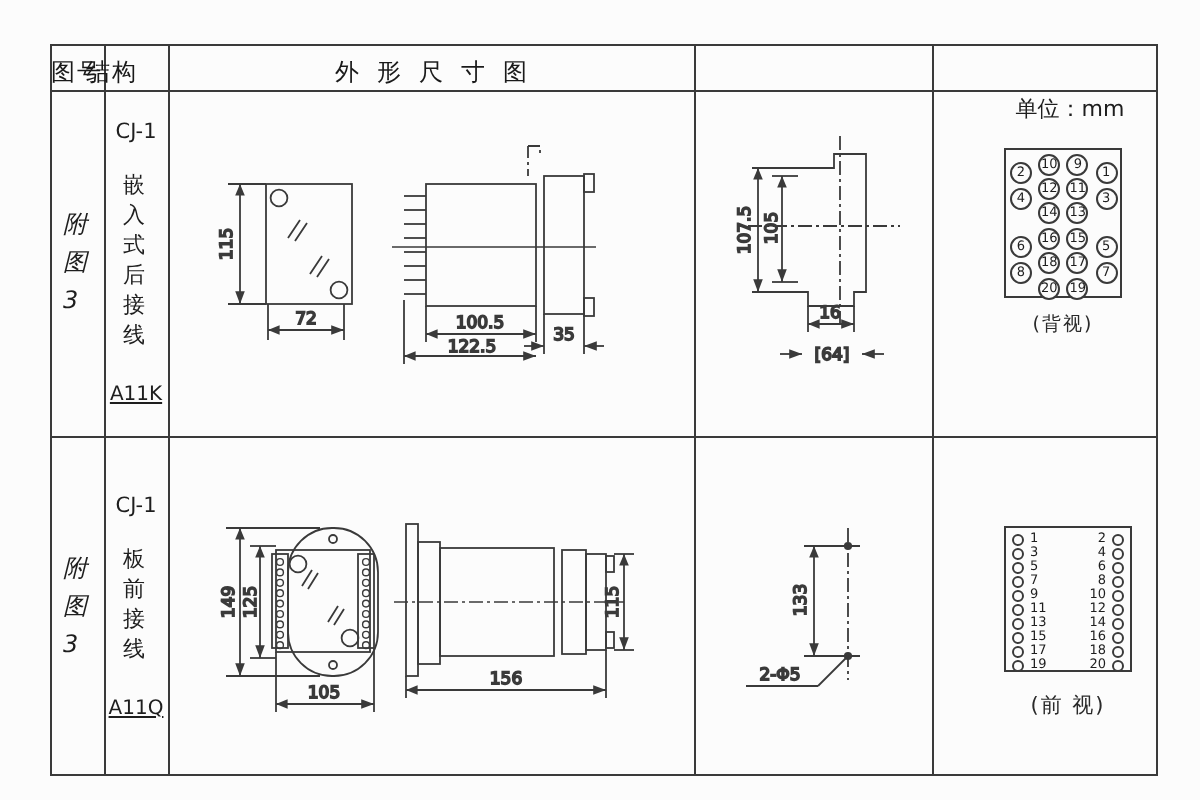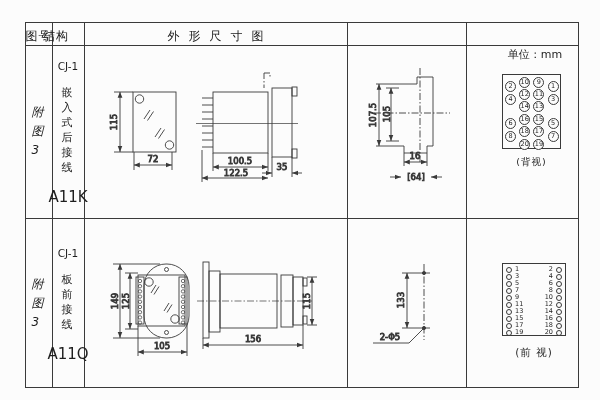--- a/index.html
+++ b/index.html
@@ -5,21 +5,21 @@
   html,body{margin:0;padding:0;background:#e9e9e9;}
   .stage{position:relative;width:600px;height:400px;background:#fcfcfc;overflow:hidden;
          font-family:"DejaVu Sans","Liberation Sans",sans-serif;color:#1e1e1e;}
   .abs{position:absolute;}
   .hdr{font-size:12px;white-space:nowrap;text-align:center;color:#1a1a1a;}
   .cellflex{display:flex;flex-direction:column;align-items:center;justify-content:center;gap:12px;}
   .vchars{word-break:break-all;text-align:left;}
   .fig{width:14px;line-height:19px;font-size:12px;font-style:italic;}
   .desc{width:13px;line-height:15px;font-size:11px;}
   .model{font-size:10.5px;line-height:14px;}
-  .code{font-size:15px;line-height:13px;margin-top:4px;}
+  .code{font-size:10px;line-height:13px;margin-top:4px;text-decoration:underline;}
   .caption{font-size:9.5px;letter-spacing:1px;text-align:center;color:#2a2a2a;white-space:nowrap;}
   .tbox{position:absolute;border:1px solid #3a3a3a;background:#fcfcfc;box-sizing:border-box;}
   .tc{position:absolute;width:11px;height:11px;box-sizing:border-box;border:1px solid #3a3a3a;border-radius:50%;
       font-size:6.5px;line-height:9px;text-align:center;background:#fcfcfc;}
   .tfcol{display:flex;flex-direction:column;width:100%;height:100%;padding:2px 3px;box-sizing:border-box;}
   .tf-row{display:flex;align-items:center;flex:1;font-size:6.5px;line-height:7px;}
   .tc2{width:6px;height:6px;box-sizing:border-box;border:1px solid #3a3a3a;border-radius:50%;flex:none;}
   .tf-l{flex:1;text-align:left;padding-left:3px;}
   .tf-r{text-align:right;padding-right:3px;}
   svg text{font-family:"DejaVu Sans","Liberation Sans",sans-serif;font-size:8.5px;fill:#1a1a1a;}

